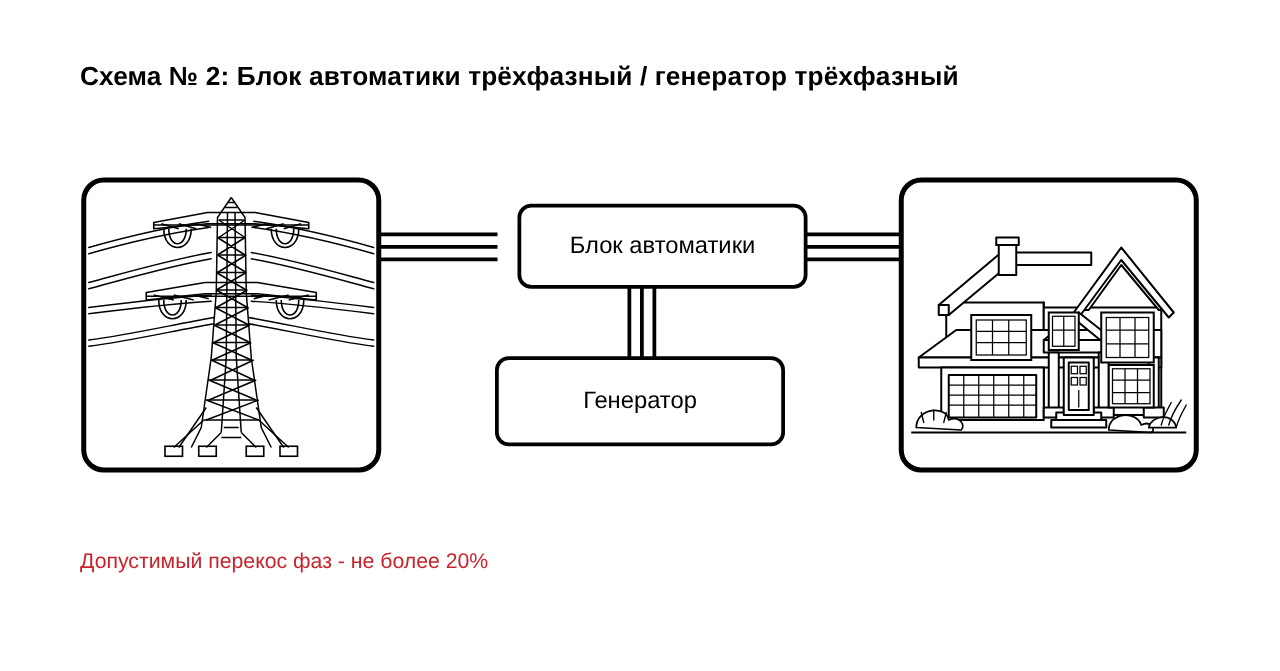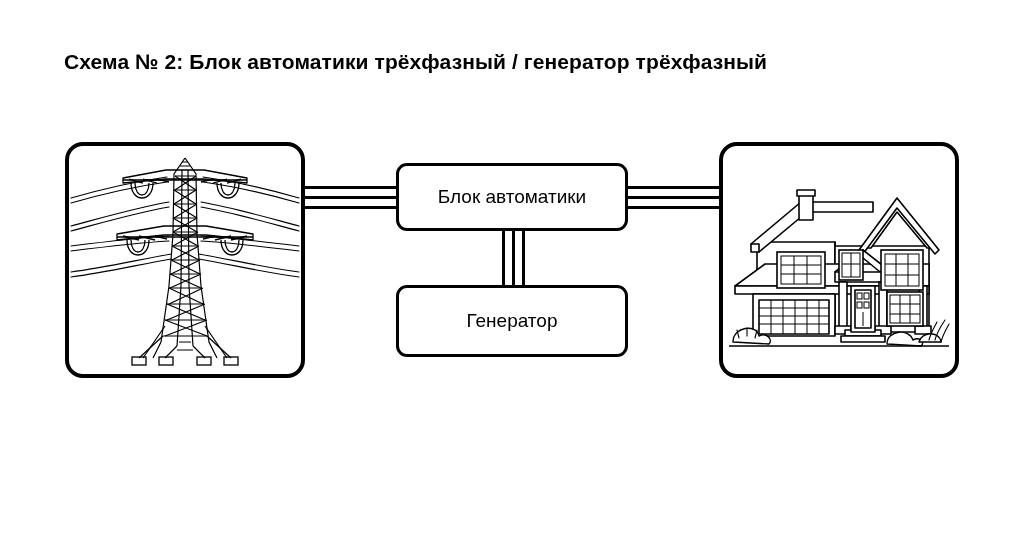--- a/index.html
+++ b/index.html
@@ -51,21 +51,21 @@
     display: flex;
     align-items: center;
     justify-content: center;
     z-index: 3;
   }
   .unit-box span {
     font-size: 19px;
     color: #000000;
     white-space: nowrap;
   }
-  #box-automation { left: 396px; top: 163px; width: 232px; height: 68px; }
+  #box-automation { left: 414px; top: 163px; width: 232px; height: 68px; }
   #box-generator  { left: 396px; top: 285px; width: 232px; height: 72px; }
 
   
   .wire-h {
     position: absolute;
     height: 3px;
     background: #000000;
     z-index: 1;
   }
   .wire-v {
@@ -316,15 +316,16 @@
 
   <div class="wire-h wr ph1"></div>
   <div class="wire-h wr ph2"></div>
   <div class="wire-h wr ph3"></div>
 
   <div class="wire-v wv pv1"></div>
   <div class="wire-v wv pv2"></div>
   <div class="wire-v wv pv3"></div>
 
   <div id="caption">
+    <div class="cap-line warn">Допустимый перекос фаз - не более 20%</div>
   </div>
 
 </div>
 
 </body></html>

